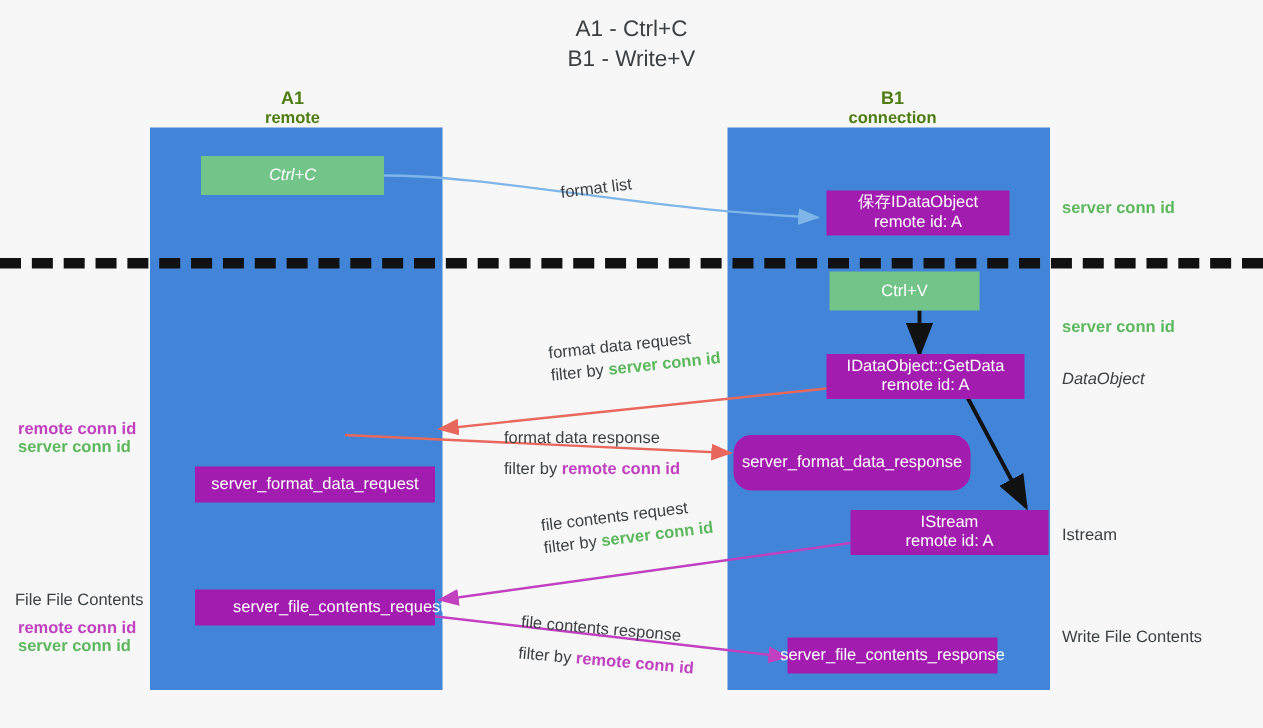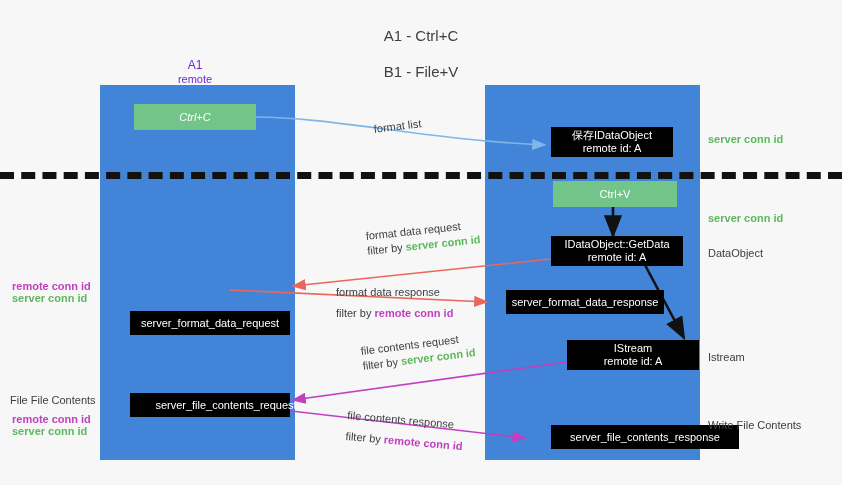--- a/index.html
+++ b/index.html
@@ -10,39 +10,39 @@
     position:relative;overflow:hidden;
     -webkit-font-smoothing:antialiased;
   }
   #canvas{position:absolute;inset:0;width:842px;height:485px;}
   svg.layer{position:absolute;left:0;top:0;width:842px;height:485px;pointer-events:none;}
 
   .title{
     position:absolute;left:0;top:10px;width:842px;text-align:center;
     font-size:15px;color:#3c4043;line-height:20px;
   }
-  .title div{white-space:pre;margin-top:16px;}
+  .title div{white-space:pre;}
 
   .colhead{
-    position:absolute;text-align:center;font-size:12px;color:#6d28d9;line-height:14px;
+    position:absolute;text-align:center;font-size:12px;color:#4d7c0f;line-height:14px;font-weight:bold;
   }
   .colhead .h1{font-size:12px;}
   .colhead .h2{font-size:11px;}
 
   .lane{
     position:absolute;background:#4285d8;
   }
 
   .node{
     position:absolute;box-sizing:border-box;
     display:flex;flex-direction:column;align-items:center;justify-content:center;
     color:#ffffff;font-size:11px;line-height:13px;text-align:center;
   }
   .node.green{background:#72c489;}
-  .node.orange{background:#000000;}
+  .node.orange{background:#a21caf;}
   .node .l2{font-size:11px;text-align:center;}
 
   .edge-label{
     position:absolute;font-size:11px;color:#3c4043;line-height:15px;white-space:nowrap;
   }
   .edge-label.rot{transform-origin:left top;}
   .g{color:#5cb85c;font-weight:bold;}
   .p{color:#c040c0;font-weight:bold;}
 
   .side-label{
@@ -53,26 +53,30 @@
 
   .dashline{position:absolute;left:0;width:842px;height:0;border-top:7px dashed #111111;}
 </style>
 </head>
 <body>
 
 <div id="canvas">
 
   <div class="title">
     <div>A1 - Ctrl+C</div>
-    <div>B1 - File+V</div>
+    <div>B1 - Write+V</div>
   </div>
 
   <div class="colhead" style="left:120px;top:58px;width:150px;">
     <div class="h1">A1</div>
     <div class="h2">remote</div>
+  </div>
+  <div class="colhead" style="left:520px;top:58px;width:150px;">
+    <div class="h1">B1</div>
+    <div class="h2">connection</div>
   </div>
 
   <div class="lane" style="left:100px;top:85px;width:195px;height:375px;"></div>
   <div class="lane" style="left:485px;top:85px;width:215px;height:375px;"></div>
 
   <svg class="layer">
     <defs>
       <marker id="ar-blue" markerWidth="9" markerHeight="7" refX="8" refY="3.5" orient="auto">
         <path d="M0,0 L9,3.5 L0,7 z" fill="#7fb5e8"></path>
       </marker>
@@ -106,47 +110,47 @@
 
   <div class="node green" style="left:134px;top:104px;width:122px;height:26px;font-style:italic;">
     <div>Ctrl+C</div>
   </div>
 
   <div class="node orange" style="left:551px;top:127px;width:122px;height:30px;">
     <div>保存IDataObject</div>
     <div class="l2">remote id: A</div>
   </div>
 
-  <div class="node green" style="left:553px;top:181px;width:124px;height:26px;">
+  <div class="node green" style="left:553px;top:181px;width:100px;height:26px;">
     <div>Ctrl+V</div>
   </div>
 
   <div class="node orange" style="left:551px;top:236px;width:132px;height:30px;">
     <div>IDataObject::GetData</div>
     <div class="l2">remote id: A</div>
   </div>
 
   <div class="node orange" style="left:130px;top:276px;width:160px;height:24px;margin-top:35px;">
     <div>server_format_data_request</div>
   </div>
 
-  <div class="node orange" style="left:506px;top:290px;width:158px;height:24px;">
+  <div class="node orange" style="left:489px;top:290px;width:158px;height:37px;border-radius:12px;">
     <div>server_format_data_response</div>
   </div>
 
   <div class="node orange" style="left:567px;top:340px;width:132px;height:30px;">
     <div>IStream</div>
     <div class="l2">remote id: A</div>
   </div>
 
   <div class="node orange" style="left:130px;top:393px;width:160px;height:24px;padding-left:32px;">
     <div>server_file_contents_request</div>
   </div>
 
-  <div class="node orange" style="left:525px;top:425px;width:188px;height:24px;margin-left:26px;">
+  <div class="node orange" style="left:525px;top:425px;width:140px;height:24px;">
     <div>server_file_contents_response</div>
   </div>
 
   <div class="edge-label rot" style="left:373px;top:122px;transform:rotate(-7deg);">
     <span>format list</span>
   </div>
 
   <div class="edge-label rot" style="left:365px;top:229px;transform:rotate(-6deg);">
     <div>format data request</div>
     <div><span>filter by </span><span class="g">server conn id</span></div>
@@ -162,21 +166,21 @@
     <div><span>filter by </span><span class="g">server conn id</span></div>
   </div>
 
   <div class="edge-label rot" style="left:348px;top:408px;transform:rotate(5deg);">
     <div>file contents response</div>
     <div style="margin-top:6px;"><span>filter by </span><span class="p">remote conn id</span></div>
   </div>
 
   <div class="side-label green" style="left:708px;top:132px;">server conn id</div>
   <div class="side-label green" style="left:708px;top:211px;">server conn id</div>
-  <div class="side-label" style="left:708px;top:246px;">DataObject</div>
+  <div class="side-label" style="left:708px;top:246px;font-style:italic;">DataObject</div>
   <div class="side-label" style="left:708px;top:350px;">Istream</div>
   <div class="side-label" style="left:708px;top:418px;">Write File Contents</div>
 
   <div class="side-label purple" style="left:12px;top:279px;">remote conn id</div>
   <div class="side-label green" style="left:12px;top:291px;">server conn id</div>
 
   <div class="side-label" style="left:10px;top:393px;">File File Contents</div>
   <div class="side-label purple" style="left:12px;top:412px;">remote conn id</div>
   <div class="side-label green" style="left:12px;top:424px;">server conn id</div>
 

